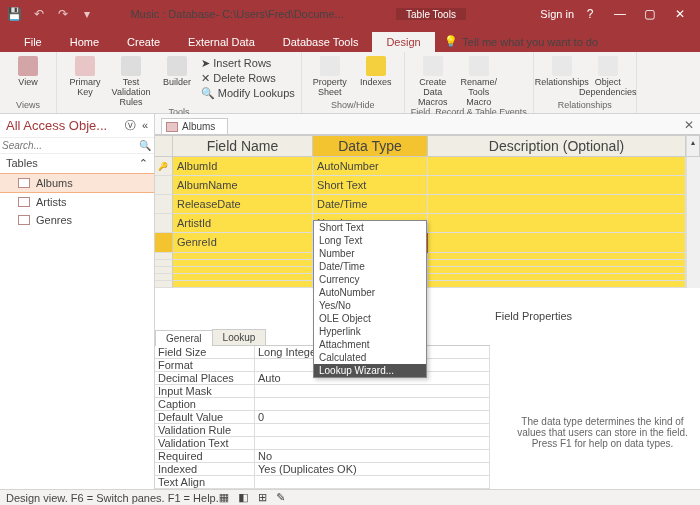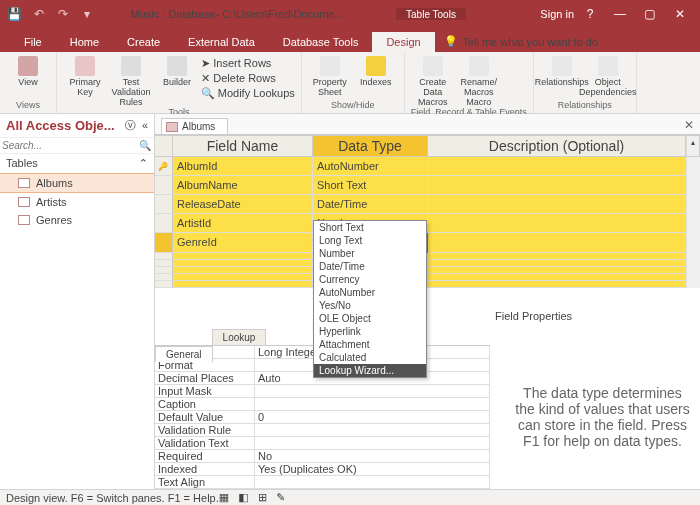--- a/index.html
+++ b/index.html
@@ -20,21 +20,21 @@
 .group-content{display:flex;gap:2px;align-items:flex-start;flex:1}
 .group-label{text-align:center;font-size:9px;color:#666;padding-bottom:1px}
 .bigbtn{display:flex;flex-direction:column;align-items:center;width:44px;padding-top:2px;text-align:center}
 .bigbtn .ic{width:20px;height:20px;background:#d4a5a6;border-radius:2px;margin-bottom:1px}
 .bigbtn .lbl{font-size:9px;line-height:10px}
 .smallbtns{display:flex;flex-direction:column;gap:0;font-size:9px;padding-top:2px}
 .smallbtns div{white-space:nowrap;padding:1px 0}
 .main{display:flex;height:375px}
 .navpane{width:155px;border-right:1px solid #d4d4d4;background:#fff;display:flex;flex-direction:column}
 .navhdr{padding:4px 6px;display:flex;align-items:center;justify-content:space-between;border-bottom:1px solid #eee}
-.navhdr .t{color:#a4373a;font-size:13px;font-weight:700}
+.navhdr .t{color:#a4373a;font-size:13px;font-weight:400}
 .search{padding:2px 2px;border-bottom:1px solid #eee;display:flex;align-items:center}
 .search input{border:none;outline:none;flex:1;font-style:italic;color:#888;font-size:10px}
 .navsect{padding:3px 6px;font-size:10px;color:#555;display:flex;justify-content:space-between;align-items:flex-start}
 .navitem{padding:3px 6px 3px 18px;font-size:11px;display:flex;align-items:center;gap:6px}
 .navitem.sel{background:#fbe5d6;border:1px solid #f4b183;border-left:none;border-right:none}
 .navitem .tic{width:12px;height:10px;background:linear-gradient(#fff,#fff);border:1px solid #b88;display:inline-block}
 .workarea{flex:1;position:relative;background:#f9f9f9}
 .doctab{position:absolute;top:4px;left:6px;background:#fff;border:1px solid #ccc;border-bottom:none;padding:2px 12px 2px 20px;font-size:10px}
 .doctab::before{content:"";position:absolute;left:4px;top:3px;width:10px;height:8px;background:#e8c6c7;border:1px solid #b88}
 .closeall{position:absolute;top:4px;right:6px;font-size:12px;color:#666}
@@ -48,24 +48,24 @@
 .fh.dt{background:#f4c430}
 .dtcell{position:relative}
 .dtcell.active{border:1px solid #c55a11}
 .dtcell .arrow{position:absolute;right:0;top:0;width:14px;height:13px;background:#e7e6e6;border-left:1px solid #ccc;text-align:center;font-size:8px;line-height:13px}
 .dropdown{position:absolute;top:85px;left:158px;width:114px;background:#fff;border:1px solid #888;box-shadow:2px 2px 4px rgba(0,0,0,.2);z-index:10}
 .dropdown div{padding:1px 5px;font-size:10px}
 .dropdown div.hl{background:#525252;color:#fff}
 .propsheet{position:absolute;bottom:0;left:0;width:335px;background:#fff}
 .proptabs{display:flex;border-bottom:1px solid #ccc}
 .proptab{border:1px solid #ccc;border-bottom:none;padding:2px 10px;font-size:10px;background:#f0ede4;margin-right:-1px}
-.proptab.active{background:#fff;position:relative;top:17px}
+.proptab.active{background:#fff;position:relative;top:1px}
 .propgrid{display:grid;grid-template-columns:100px 1fr;font-size:10px}
 .propgrid div{border-bottom:1px solid #ddd;border-right:1px solid #ddd;padding:0 3px;background:#fff}
-.helppane{position:absolute;bottom:40px;right:10px;width:175px;font-size:14px;text-align:center;color:#666}
+.helppane{position:absolute;bottom:40px;right:10px;width:175px;font-size:10px;text-align:center;color:#666}
 .fieldprops-label{position:absolute;left:340px;top:175px;font-size:10px;color:#666}
 .statusbar{position:absolute;bottom:0;left:0;right:0;height:16px;background:#f3f2f1;border-top:1px solid #d4d4d4;padding:0 6px;font-size:10px;color:#666;display:flex;align-items:center;justify-content:flex-start}
 .scrollv{background:#f0f0f0;border-left:1px solid #ddd}
 </style>
 </head>
 <body>
 
 <div class="titlebar">
   <div class="qat">
     <span>💾</span>
@@ -142,21 +142,21 @@
     <div class="group-label">Show/Hide</div>
   </div>
   <div class="group">
     <div class="group-content">
       <div class="bigbtn">
           <div class="ic" style="background:#e8e8e8"></div>
           <div class="lbl">Create Data Macros</div>
         </div>
       <div class="bigbtn">
           <div class="ic" style="background:#e8e8e8"></div>
-          <div class="lbl">Rename/ Macros Macro</div>
+          <div class="lbl">Rename/ Tools Macro</div>
         </div>
     </div>
     <div class="group-label">Field, Record &amp; Table Events</div>
   </div>
   <div class="group">
     <div class="group-content">
       <div class="bigbtn">
           <div class="ic" style="background:#e8e8e8"></div>
           <div class="lbl">Relationships</div>
         </div>

